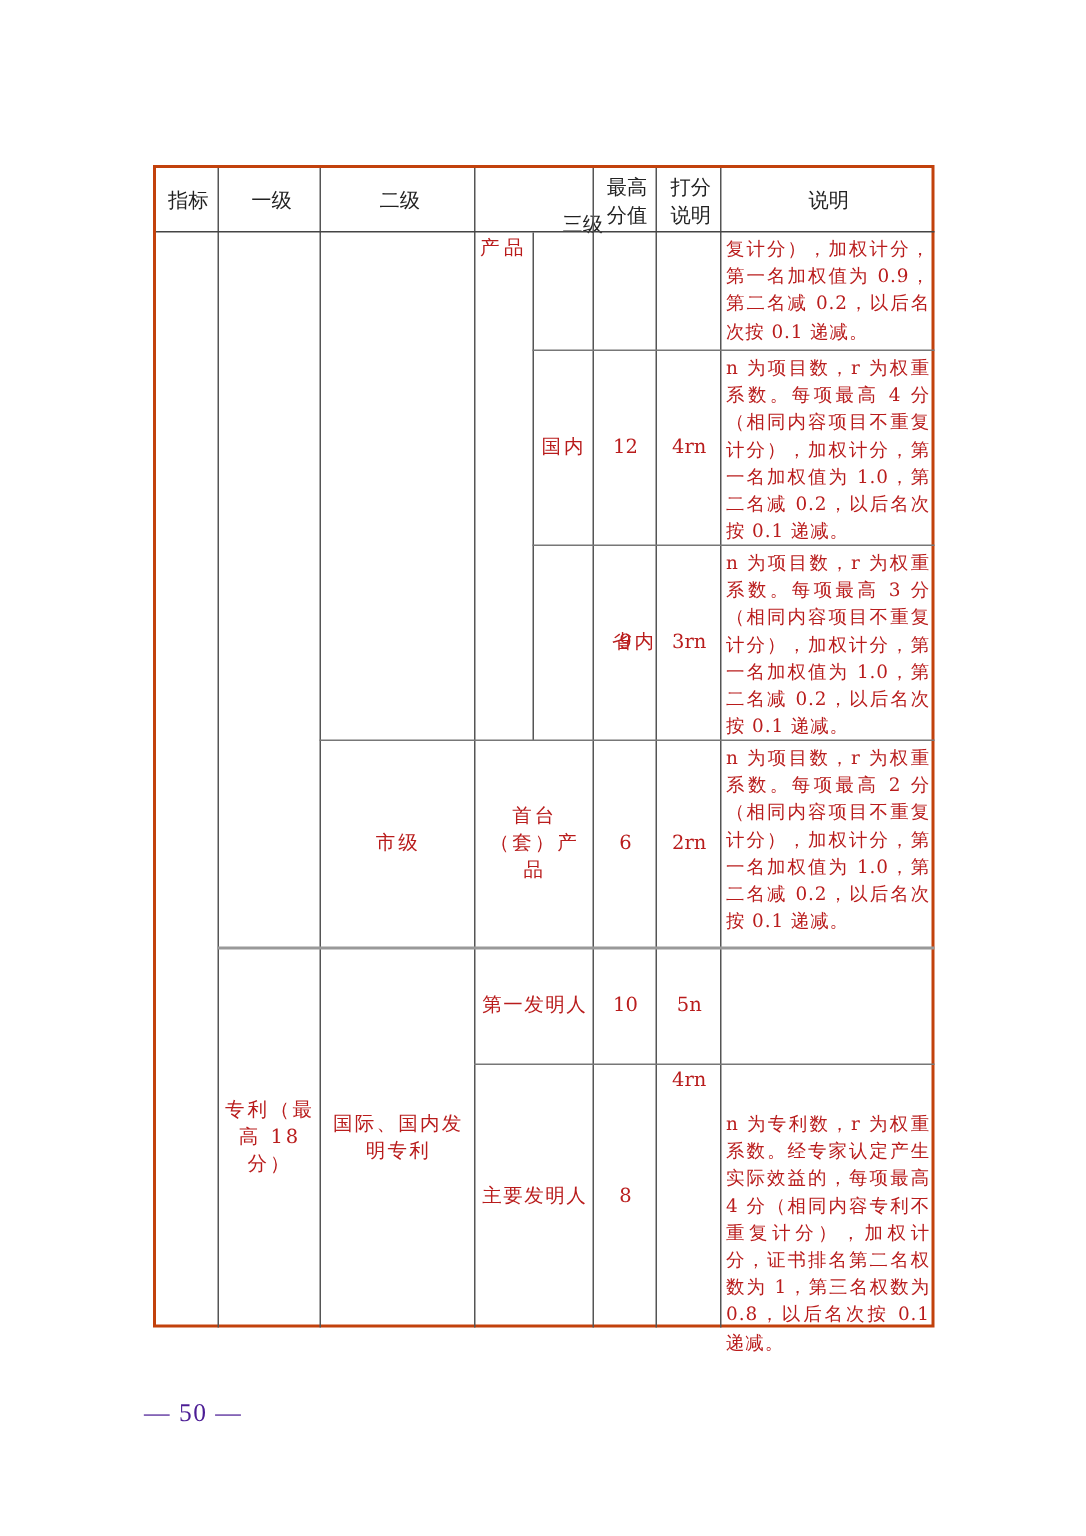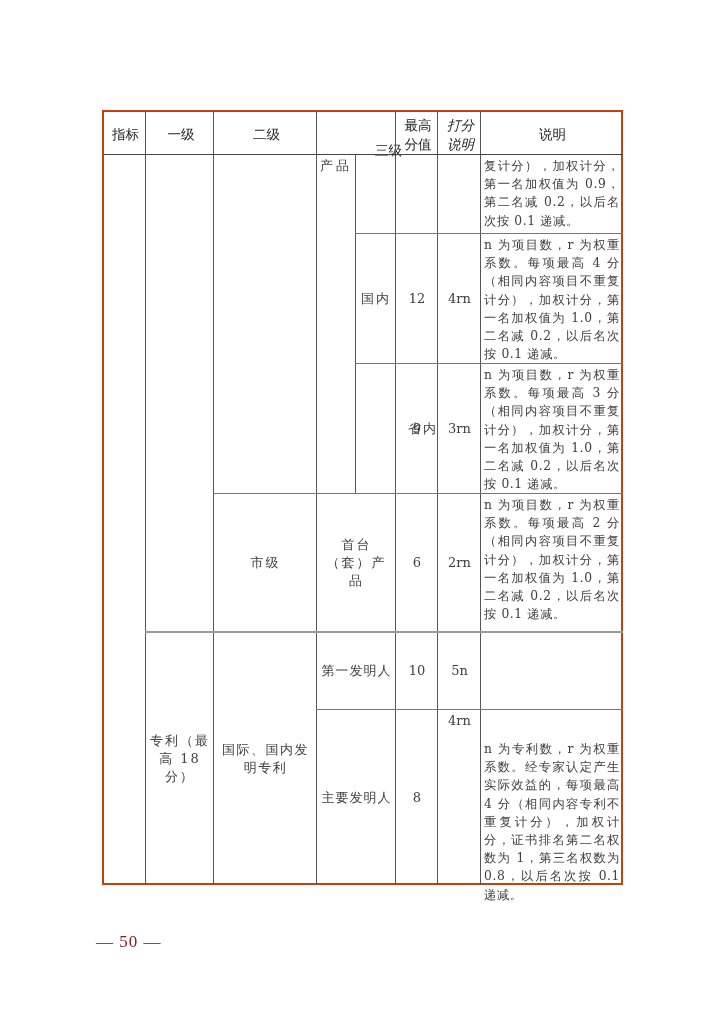--- a/index.html
+++ b/index.html
@@ -3,42 +3,42 @@
 <meta charset="utf-8">
 <style>
   html, body { margin:0; padding:0; background:#ffffff; }
   body { width:724px; height:1024px; position:relative; overflow:hidden;
          font-family:"DejaVu Serif","Liberation Serif",serif; color:#333; }
   .page { position:absolute; left:0; top:0; width:724px; height:1024px; }
   .tbl { position:absolute; left:102px; top:110px; width:521px; height:775px;
          border:2px solid #c2410c; box-sizing:border-box; }
   .cell { position:absolute; box-sizing:border-box; display:flex; align-items:center;
           justify-content:center; text-align:center; font-size:13px; line-height:18px;
-          color:#404040; }
+          color:#b91c1c; }
   .vl { position:absolute; width:1px; background:#555; }
   .hl { position:absolute; height:1px; background:#777; }
   .hdr { font-family:"DejaVu Sans","Liberation Sans",sans-serif; font-size:13.5px; color:#222; letter-spacing:0; }
   .desc { justify-content:flex-start; align-items:flex-start; text-align:justify;
           font-size:12.3px; line-height:18.2px; padding:2px 3px 0 3px; letter-spacing:0.6px; }
   .wide { letter-spacing:2px; }
-  .pageno { position:absolute; left:96px; top:932px; font-size:17px; color:#7f1d1d;
+  .pageno { position:absolute; left:96px; top:932px; font-size:17px; color:#4c1d95;
             font-family:"Liberation Serif","DejaVu Serif",serif; letter-spacing:1px; }
 </style>
 </head>
 <body>
 
 <div class="page">
   <div class="tbl">
 
     <div class="cell hdr" style="left:0;top:0;width:43px;height:43px;">指标</div>
     <div class="cell hdr" style="left:43px;top:0;width:68px;height:43px;">一级</div>
     <div class="cell hdr" style="left:111px;top:0;width:103px;height:43px;">二级</div>
     <div class="cell hdr" style="left:214px;top:16px;width:79px;height:43px;margin-left:31px;">三级</div>
     <div class="cell hdr" style="left:293px;top:2px;width:42px;height:41px;padding:0 4px;line-height:19px;">最高分值</div>
-    <div class="cell hdr" style="left:335px;top:2px;width:43px;height:41px;padding:0 4px;line-height:19px;font-style:italic;">打分说明</div>
+    <div class="cell hdr" style="left:335px;top:2px;width:43px;height:41px;padding:0 4px;line-height:19px;">打分说明</div>
     <div class="cell hdr" style="left:378px;top:0;width:141px;height:43px;">说明</div>
 
     <div class="vl" style="left:41px;top:0;height:773px;"></div>
     <div class="vl" style="left:109px;top:0;height:773px;"></div>
     <div class="vl" style="left:212px;top:0;height:773px;"></div>
     <div class="vl" style="left:291px;top:0;height:773px;"></div>
     <div class="vl" style="left:333px;top:0;height:773px;"></div>
     <div class="vl" style="left:376px;top:0;height:773px;"></div>
 
     <div class="vl" style="left:251px;top:43px;height:339px;"></div>

